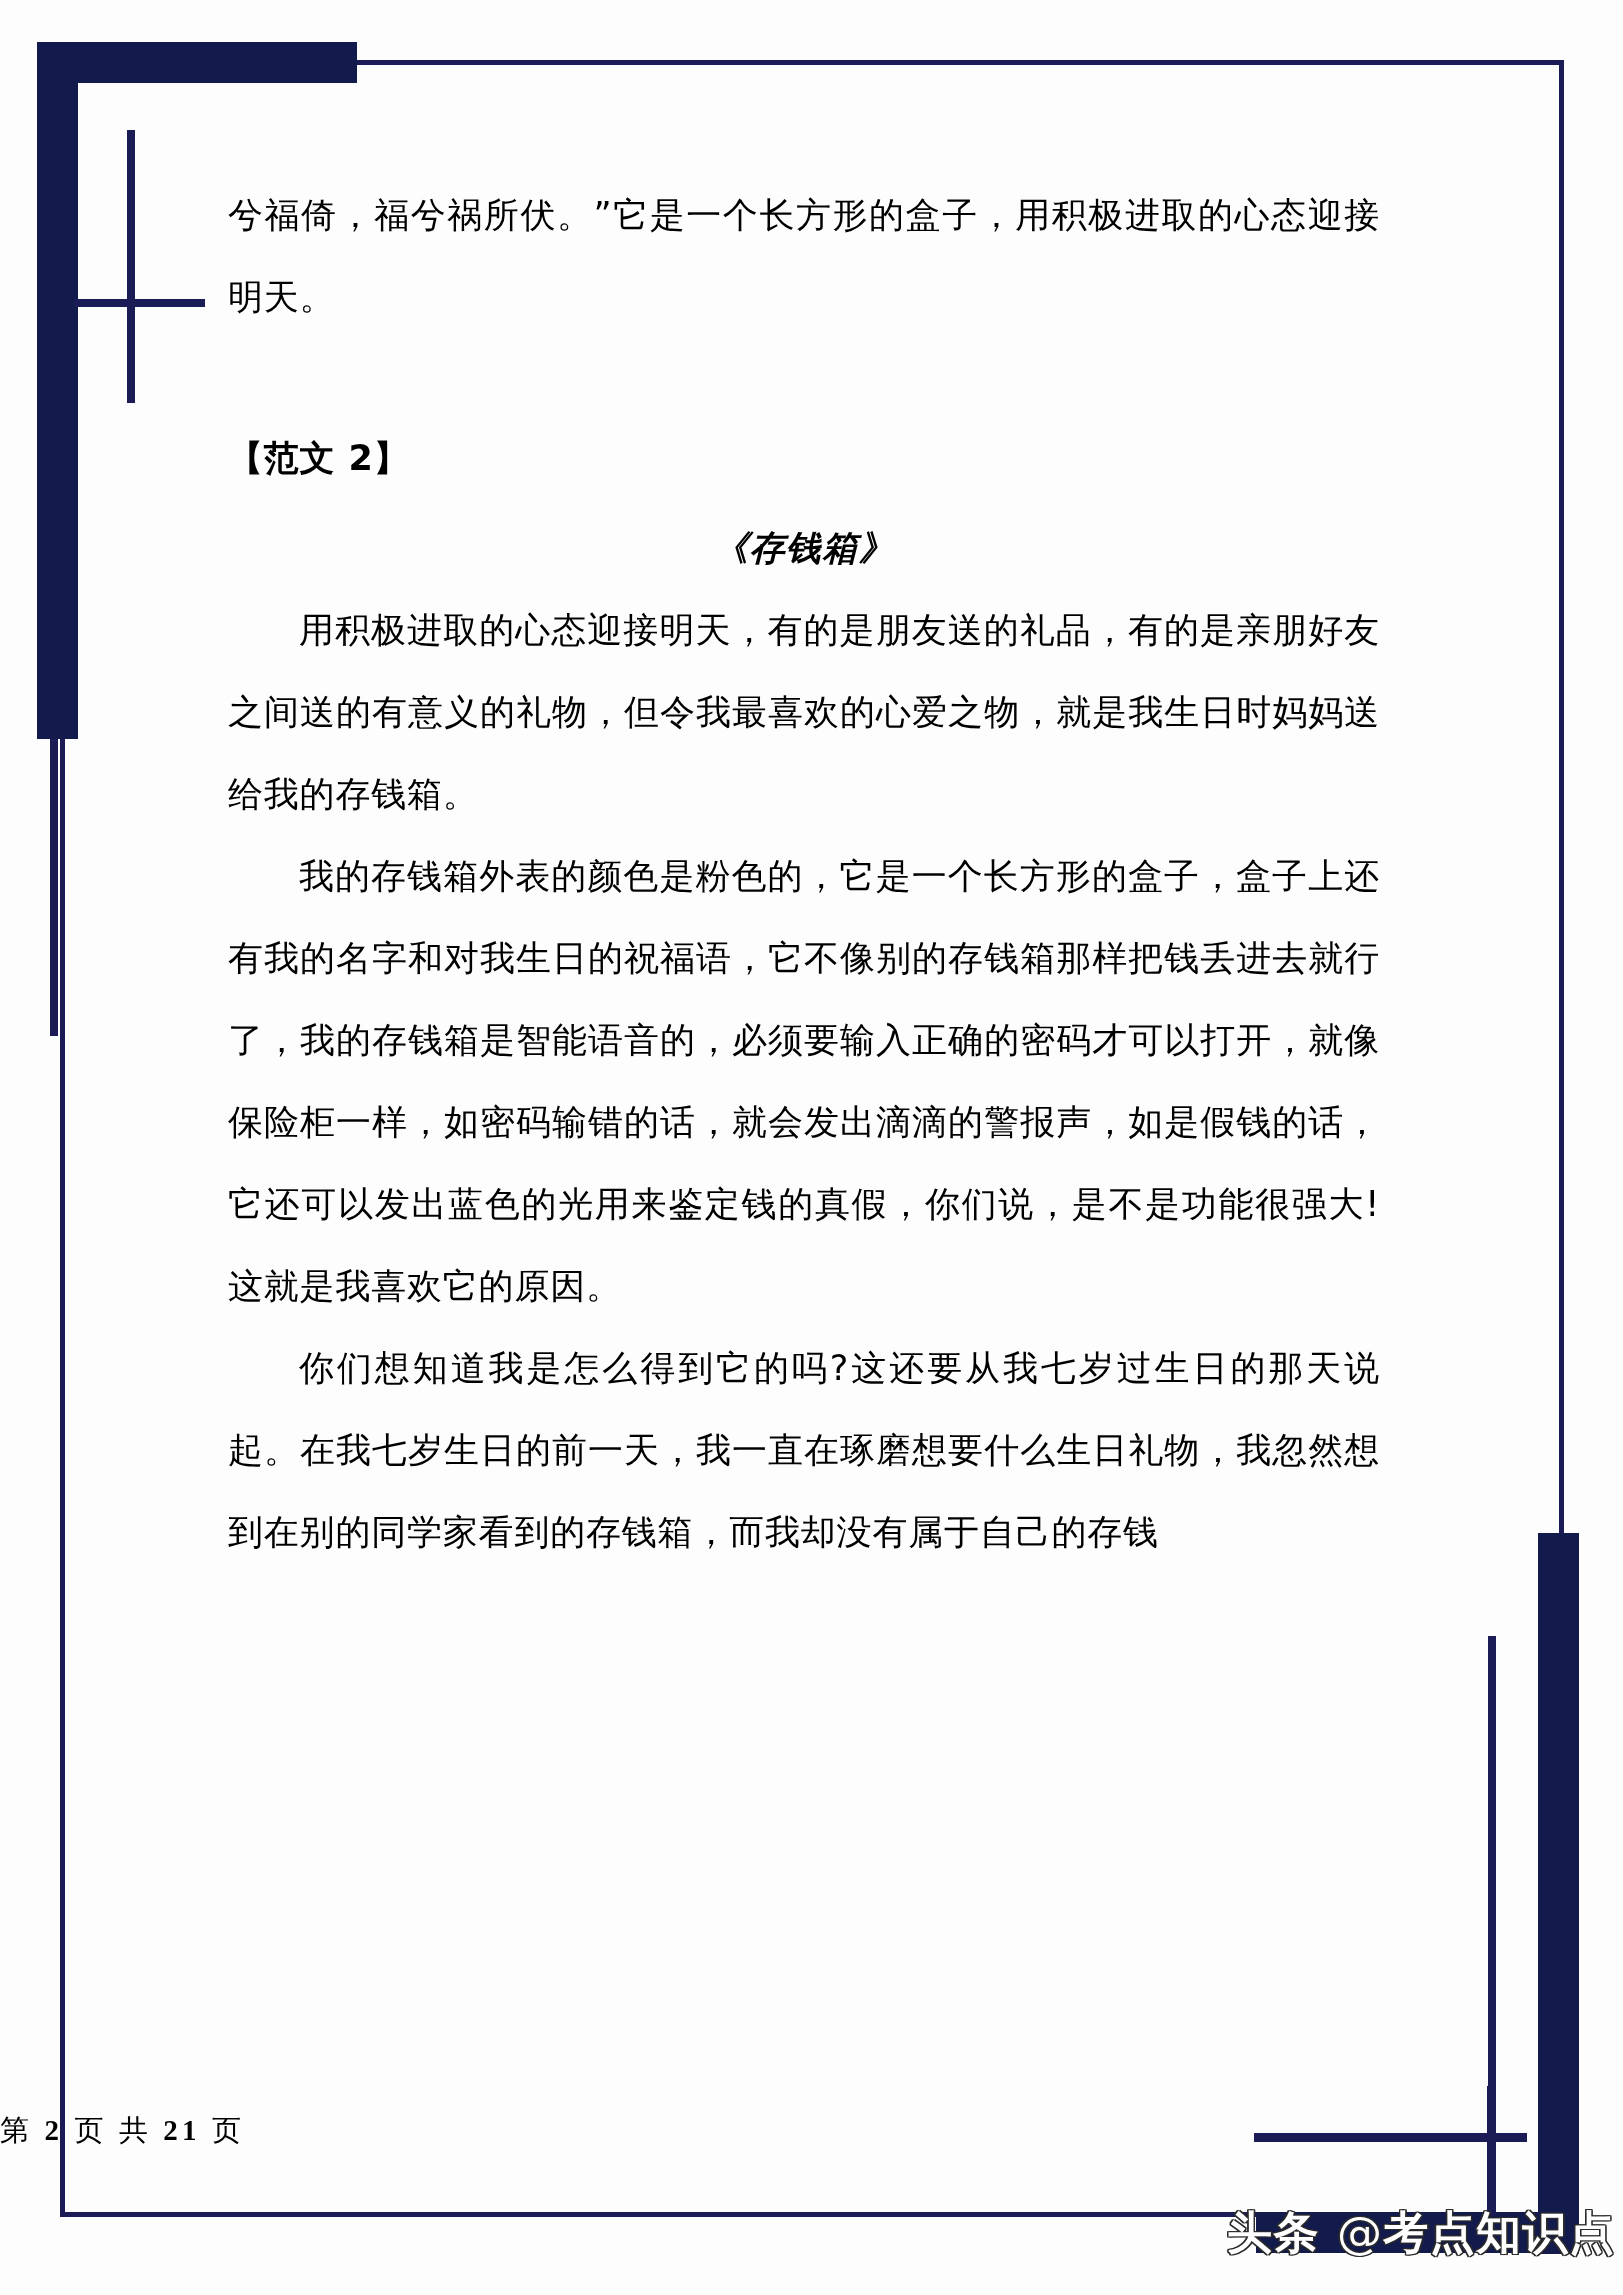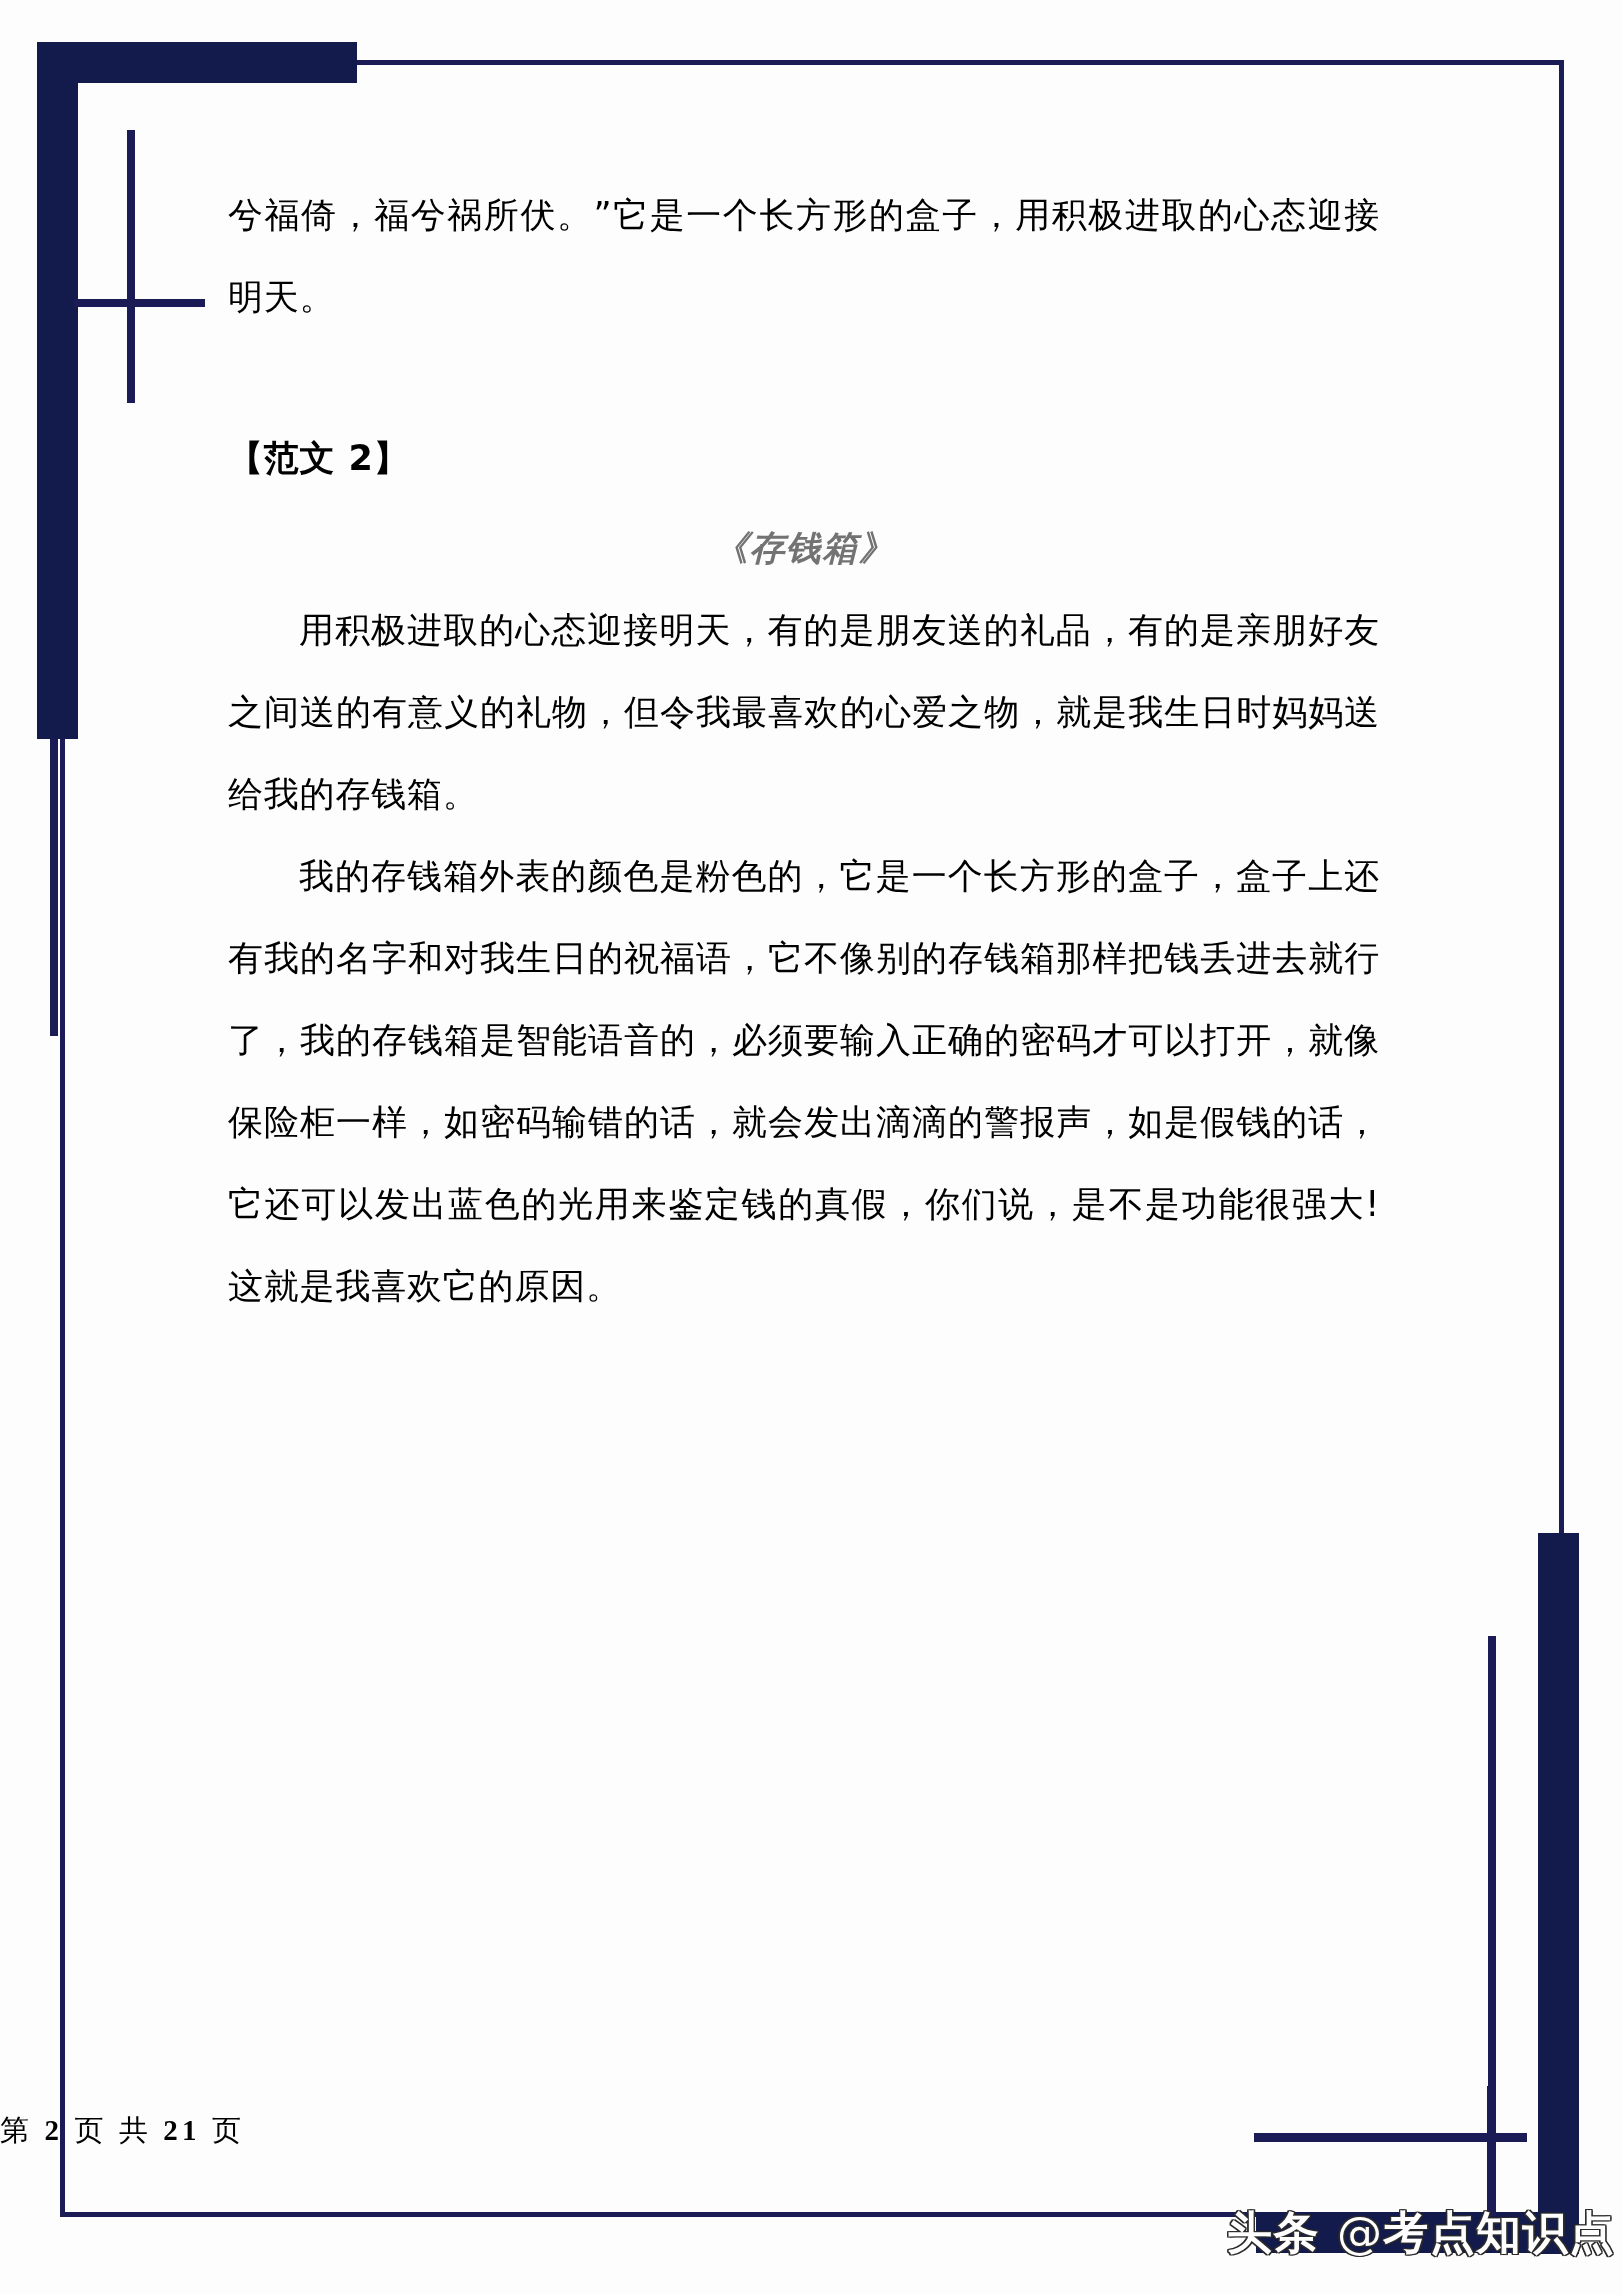--- a/index.html
+++ b/index.html
@@ -127,21 +127,21 @@
   }
 
   .essay-title {
     margin: 0;
     text-align: center;
     font-family: "DejaVu Sans", "Liberation Sans", sans-serif;
     font-size: 35px;
     line-height: 82px;
     font-weight: bold;
     font-style: italic;
-    color: #737373;
+    color: #000000;
     letter-spacing: 1.4px;
   }
 
   
   #footer {
     position: absolute;
     left: 0;
     top: 2111px;
     width: 1623px;
     text-align: left;
@@ -203,20 +203,21 @@
     <p class="section-tag">【范文 2】</p>
 
     <div class="gap-small"></div>
 
     <p class="essay-title">《存钱箱》</p>
 
     <p class="para indent">用积极进取的心态迎接明天，有的是朋友送的礼品，有的是亲朋好友之间送的有意义的礼物，但令我最喜欢的心爱之物，就是我生日时妈妈送给我的存钱箱。</p>
 
     <p class="para indent">我的存钱箱外表的颜色是粉色的，它是一个长方形的盒子，盒子上还有我的名字和对我生日的祝福语，它不像别的存钱箱那样把钱丢进去就行了，我的存钱箱是智能语音的，必须要输入正确的密码才可以打开，就像保险柜一样，如密码输错的话，就会发出滴滴的警报声，如是假钱的话，它还可以发出蓝色的光用来鉴定钱的真假，你们说，是不是功能很强大!这就是我喜欢它的原因。</p>
 
+    <p class="para indent">你们想知道我是怎么得到它的吗?这还要从我七岁过生日的那天说起。在我七岁生日的前一天，我一直在琢磨想要什么生日礼物，我忽然想到在别的同学家看到的存钱箱，而我却没有属于自己的存钱</p>
   </div>
 
   <div id="footer">
     <span>第</span>
     <span class="num">2</span>
     <span>页 共</span>
     <span class="num">21</span>
     <span>页</span>
   </div>
 

